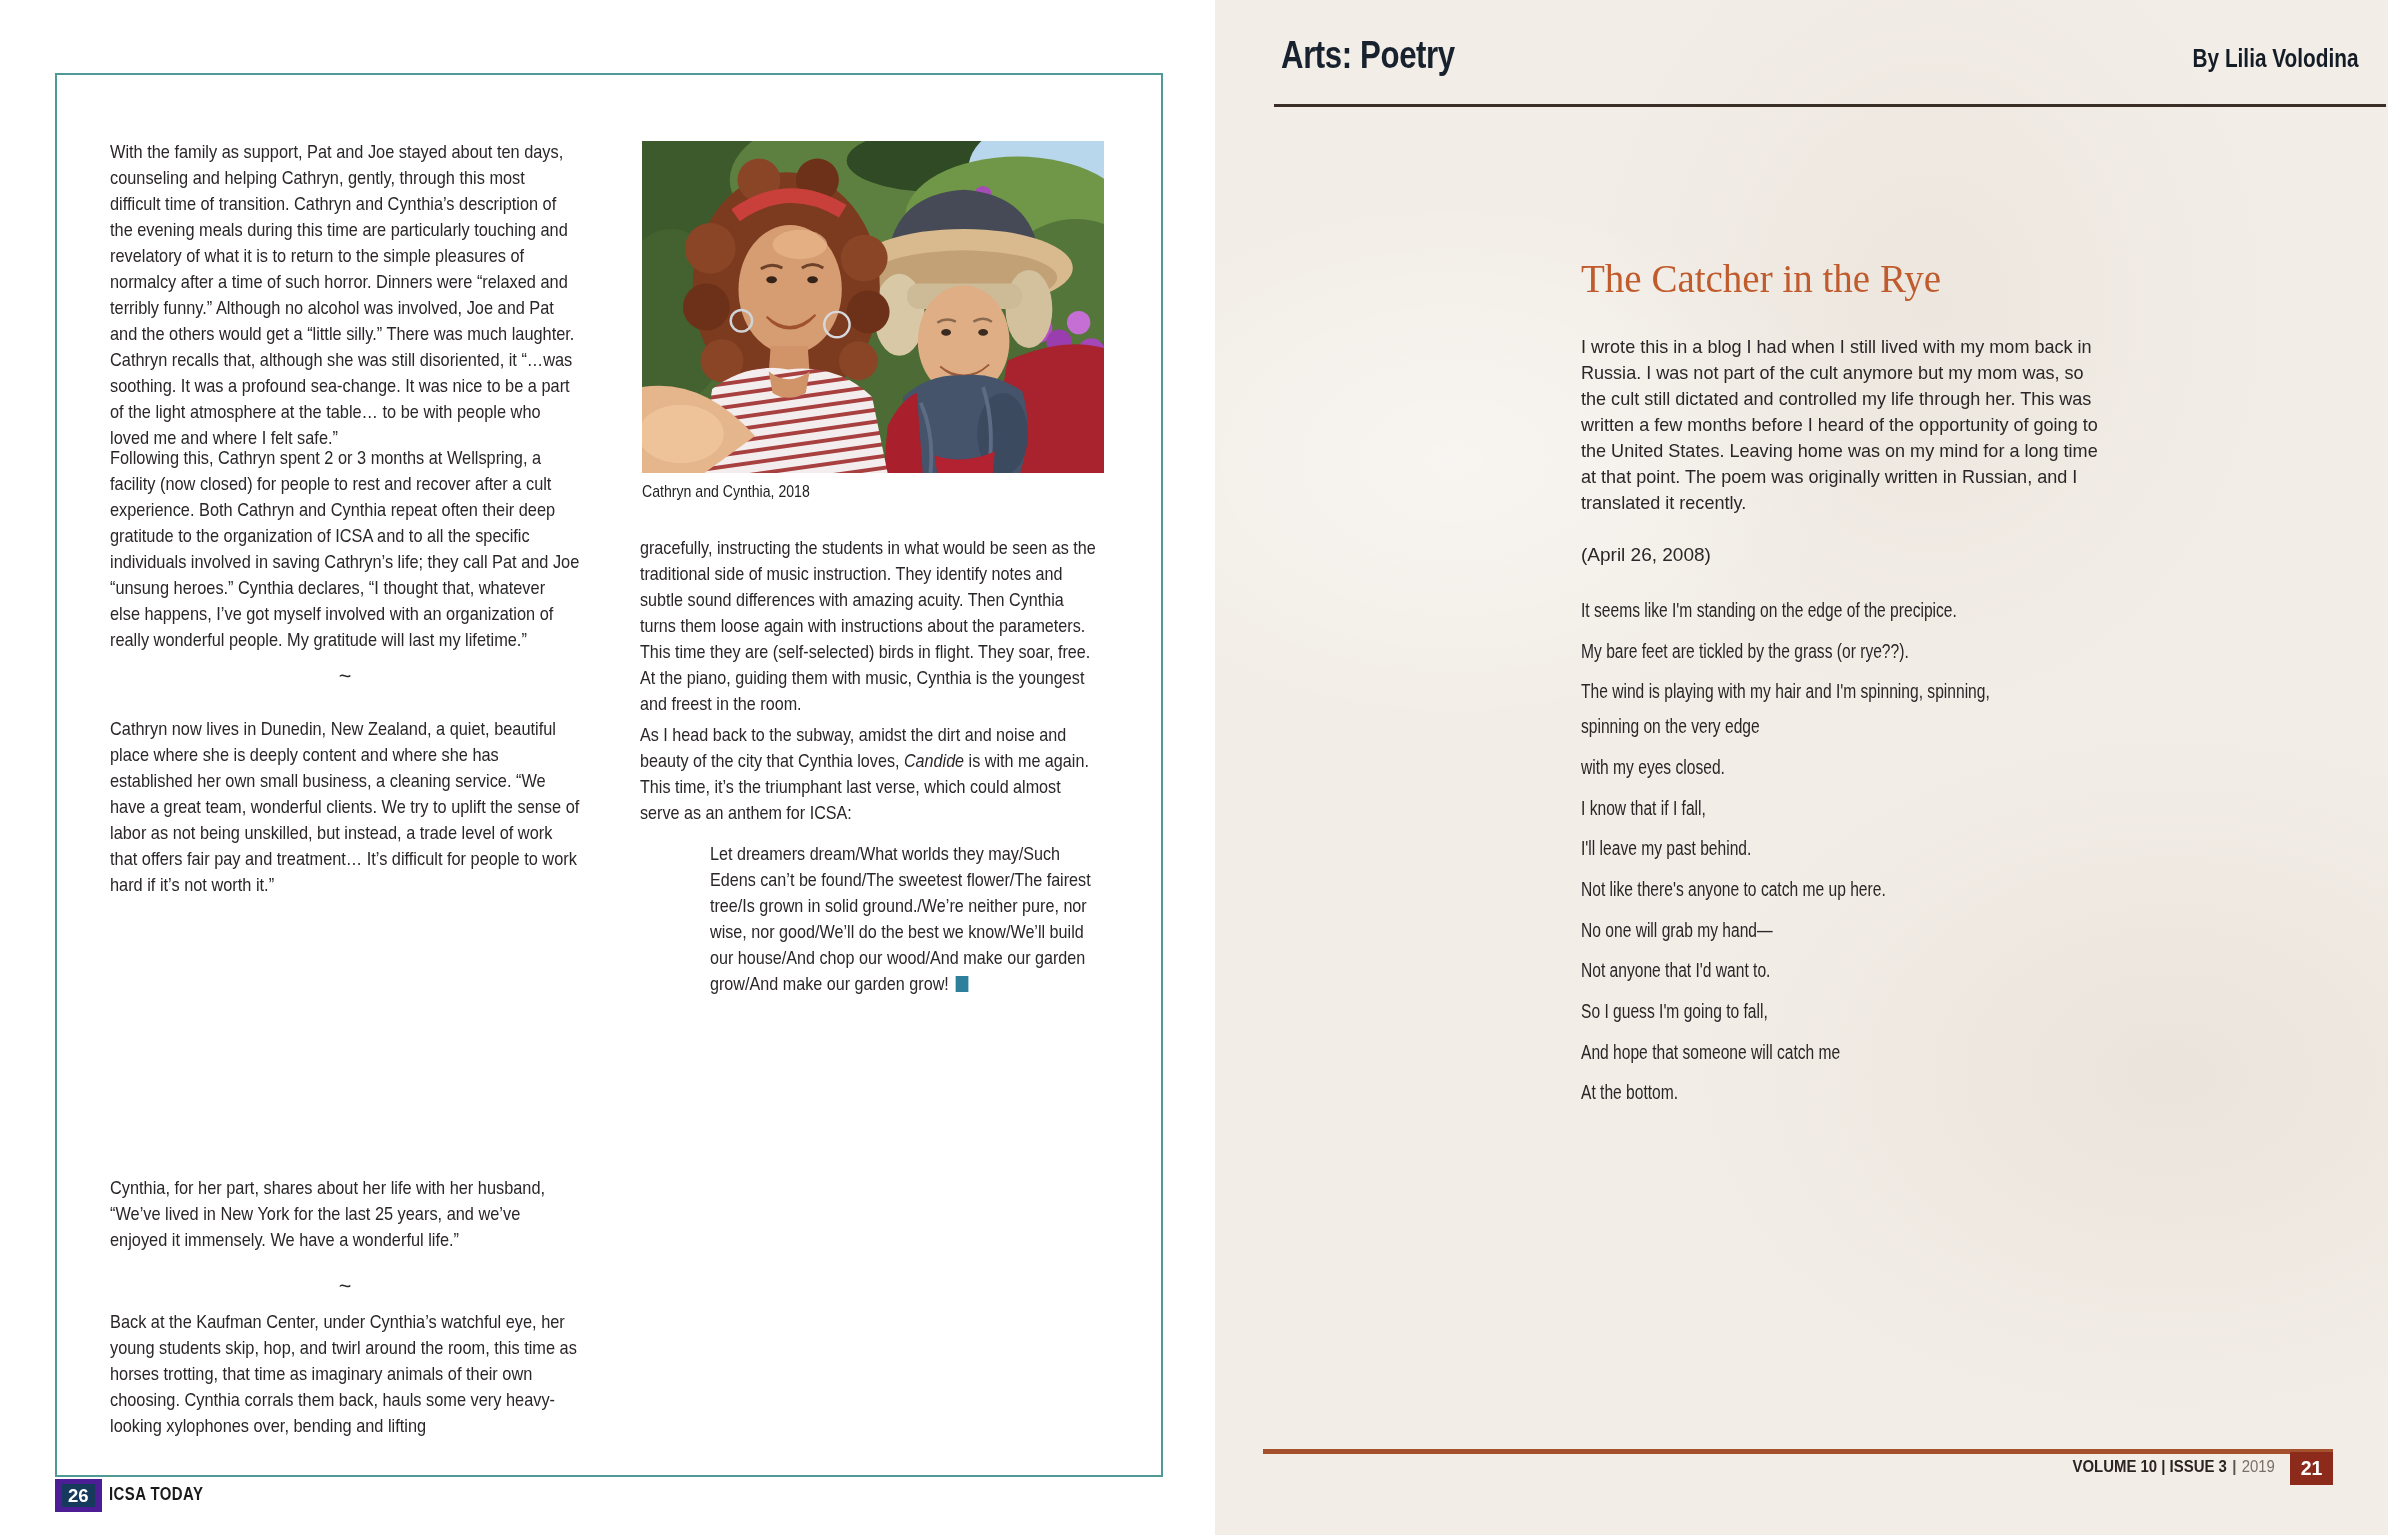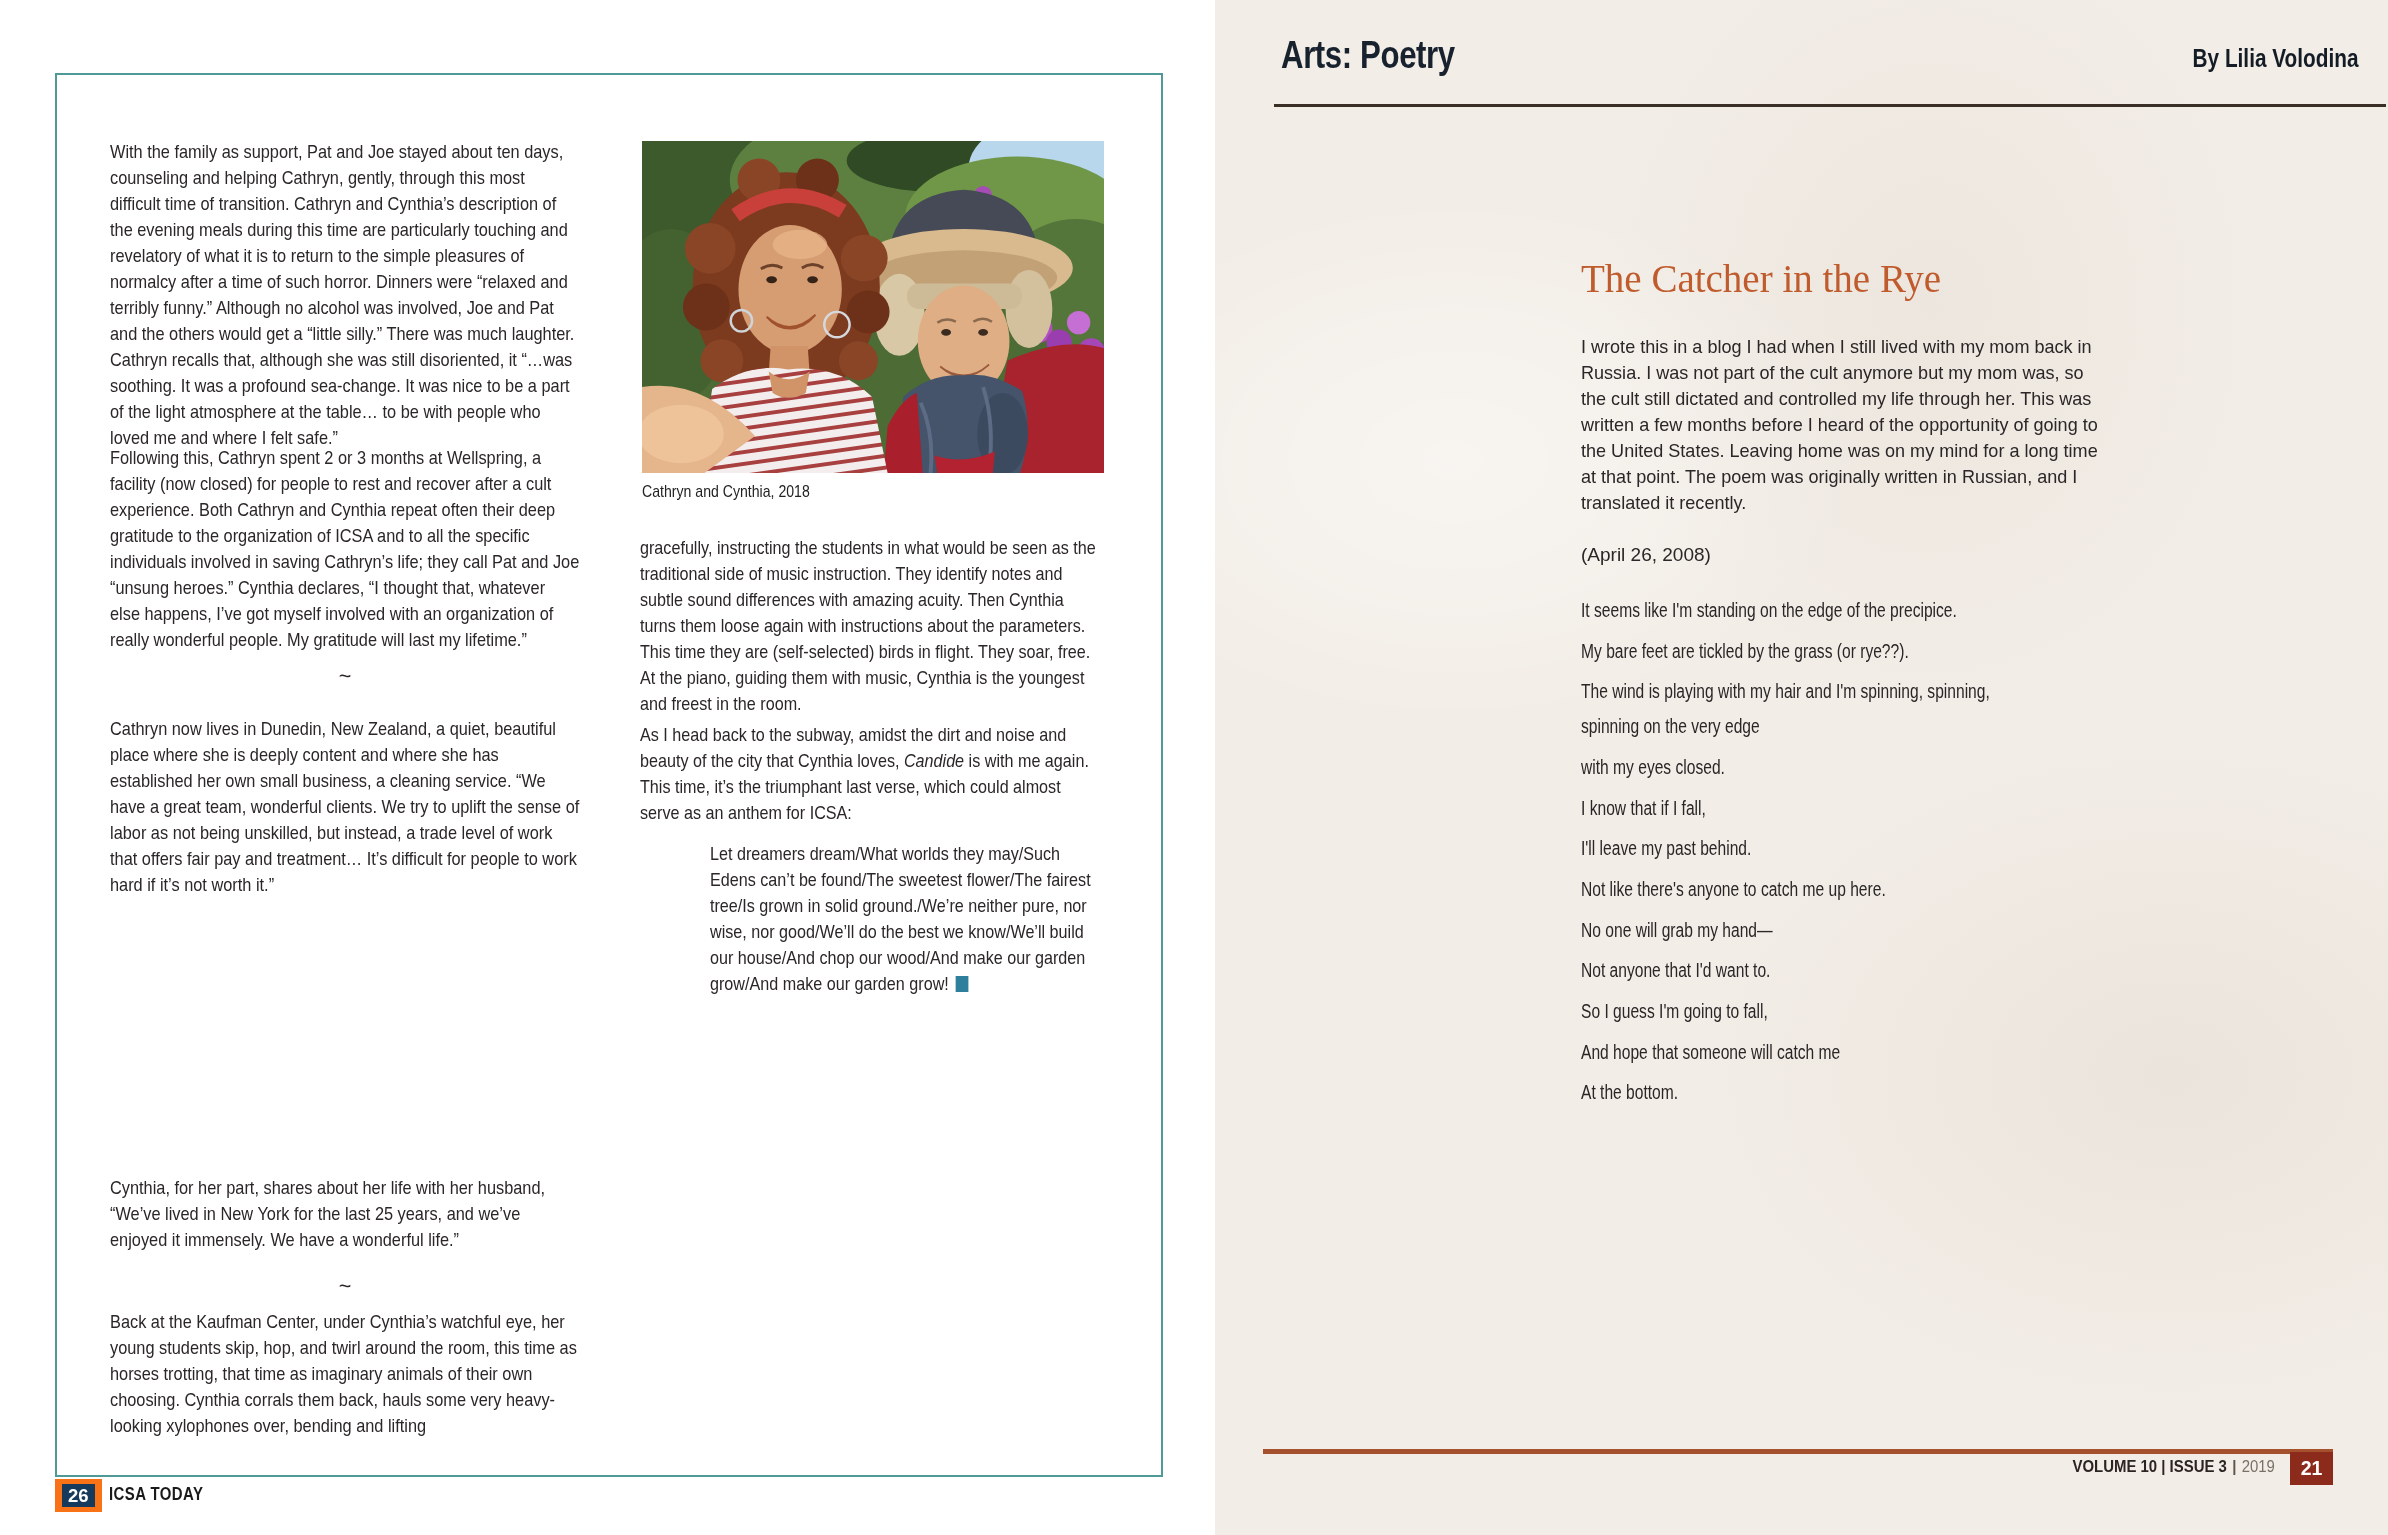--- a/index.html
+++ b/index.html
@@ -24,21 +24,21 @@
   .tilde{left:110px;width:470px;text-align:center;font-size:21.5px;color:#2b2627;}
   .pullquote{left:110px;width:470px;text-align:center;color:#1d3d5c;}
   .pullquote div{font-weight:bold;font-size:30px;line-height:44px;white-space:nowrap;
                  transform:scaleX(0.72);transform-origin:50% 50%;}
   .photo{left:642px;top:117px;width:462px;height:332px;}
   .photo svg{display:block;width:462px;height:332px;}
   .caption{left:642px;top:458px;font-size:16.6px;color:#222;white-space:nowrap;
            transform:scaleX(0.85);transform-origin:0 0;}
   .end-marker{display:inline-block;width:15.6px;height:15.6px;background:#2e7f9b;
               margin-left:7.8px;vertical-align:-2px;}
-  .footer-pagebox-green{left:55px;top:1455px;width:47px;height:33px;background:#f97316;}
+  .footer-pagebox-green{left:55px;top:1455px;width:47px;height:33px;background:#4c1d95;}
   .footer-pagebox-navy{position:absolute;left:6.8px;top:4.9px;width:33px;height:23.4px;background:#163a5c;
               color:#fff;font-weight:bold;font-size:18.5px;text-align:center;line-height:23.4px;}
   .footer-brand{left:109px;top:1460px;font-size:17.6px;font-weight:bold;letter-spacing:0.5px;
                 color:#1a1a1a;white-space:nowrap;transform:scaleX(0.85);transform-origin:0 0;}
 
   
   .section-title{left:66px;top:33px;font-size:39px;font-weight:bold;color:#18222e;
                  letter-spacing:-0.5px;white-space:nowrap;transform:scaleX(0.8);transform-origin:0 0;}
   .byline{right:50px;top:43px;font-size:26px;font-weight:bold;color:#141c26;white-space:nowrap;
           transform:scaleX(0.8);transform-origin:100% 0;}

